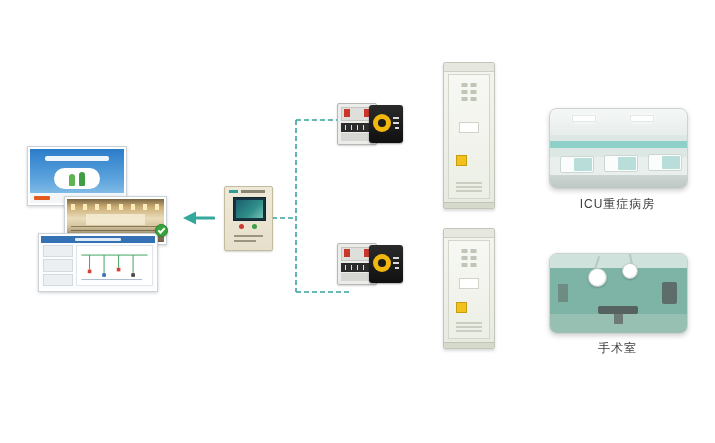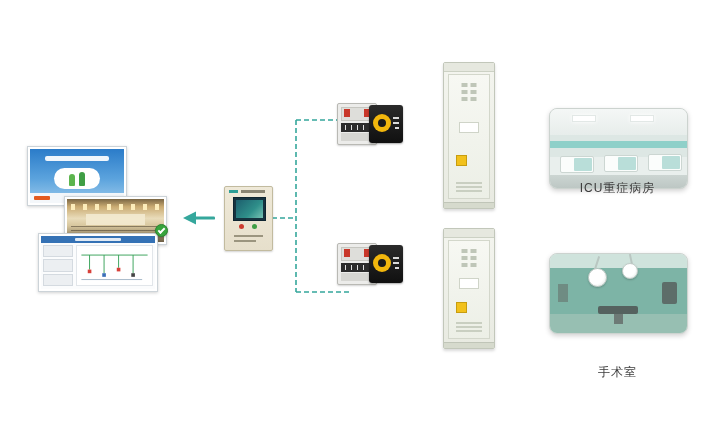--- a/index.html
+++ b/index.html
@@ -136,21 +136,21 @@
   .ol1{left:38px;top:14px;width:17px;height:17px;}
   .ol2{left:72px;top:9px;width:14px;height:14px;}
   .oequip1{position:absolute;right:10px;top:28px;width:15px;height:22px;background:#5d6d69;border-radius:2px;}
   .oequip2{position:absolute;left:8px;top:30px;width:10px;height:18px;background:#6f8c83;}
   .otable{position:absolute;left:48px;top:52px;width:40px;height:8px;background:#55625f;border-radius:2px;}
   .oped{position:absolute;left:64px;top:60px;width:9px;height:10px;background:#6d7a76;}
 
   
   .room-label{position:absolute;width:137px;text-align:center;font-size:12px;color:#3c3c3c;
               letter-spacing:1px;z-index:2;}
-  .icuLbl{left:549px;top:180px;text-align:center;} .orLbl{left:549px;top:340px;margin-top:24px;}
+  .icuLbl{left:549px;top:196px;text-align:center;} .orLbl{left:549px;top:340px;}
 </style>
 </head>
 <body>
 
 <div class="canvas">
 
   <div class="screen s1">
     <div class="screen-inner s1-bg">
       <div class="s1-titlebar"></div>
       <div class="s1-cloud">

